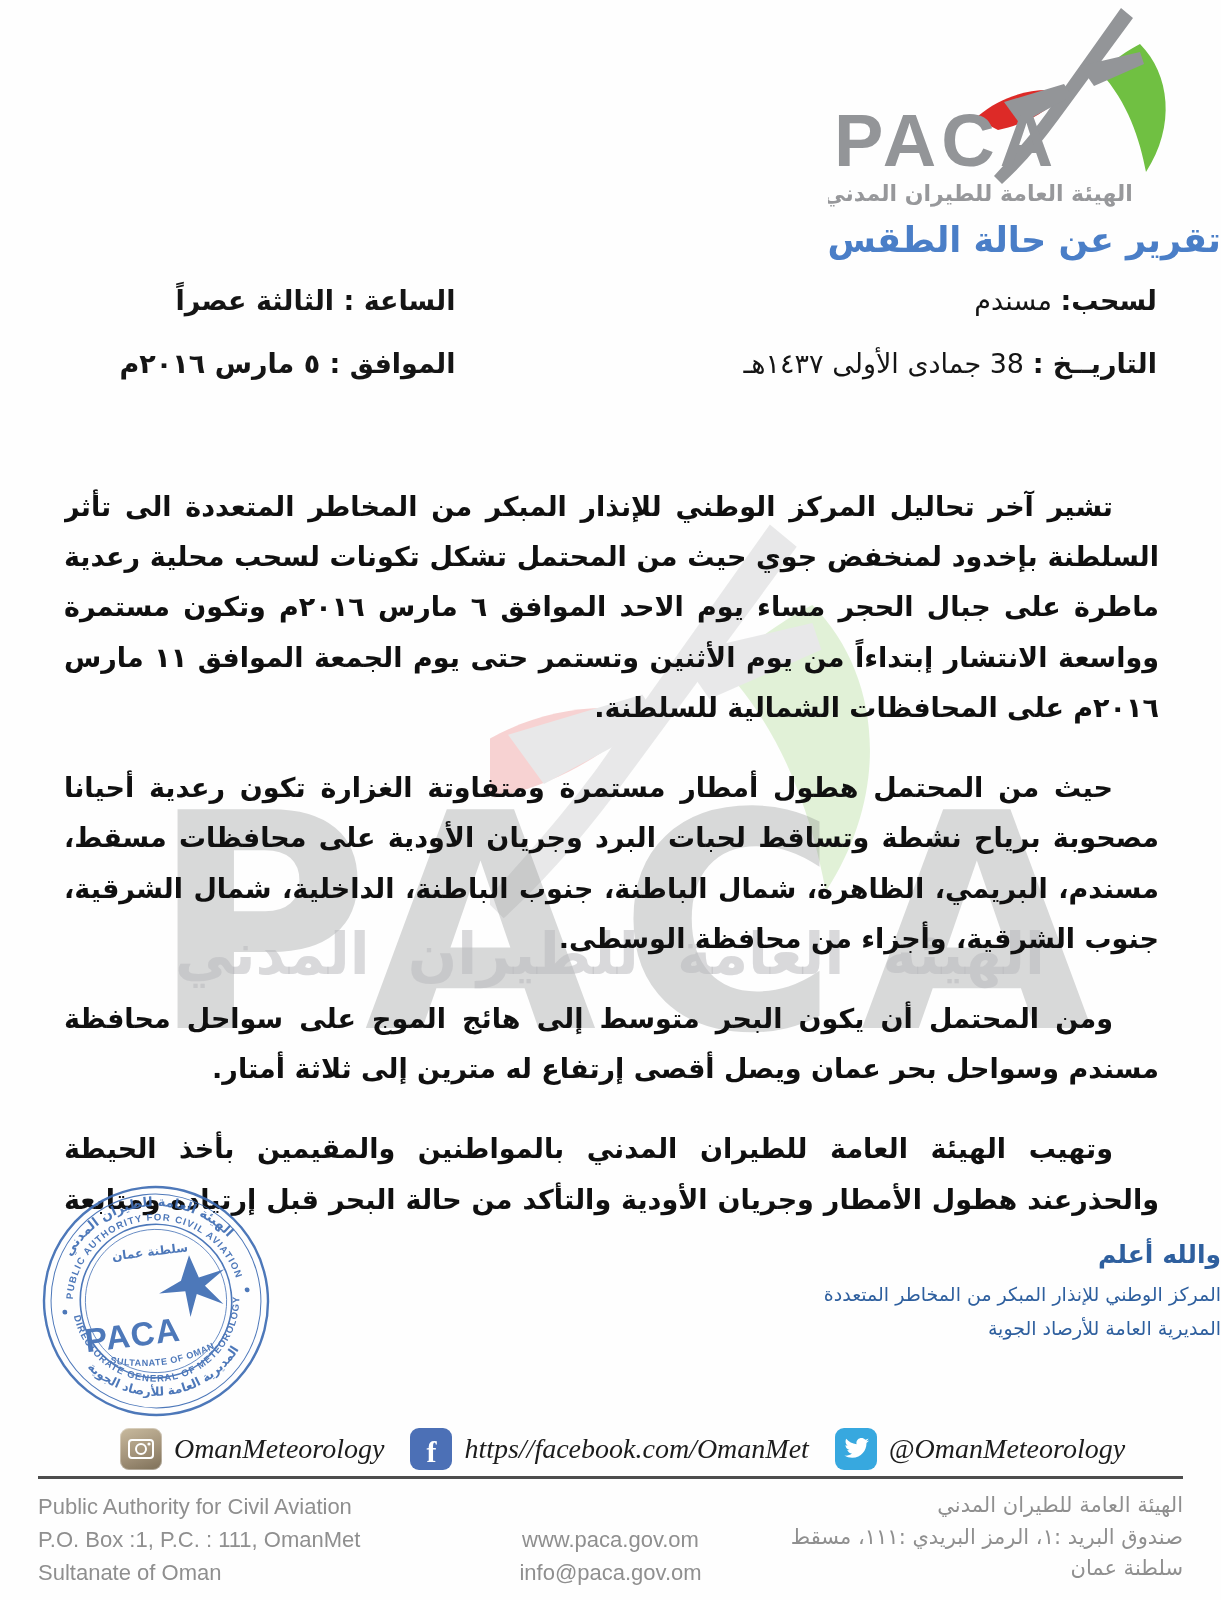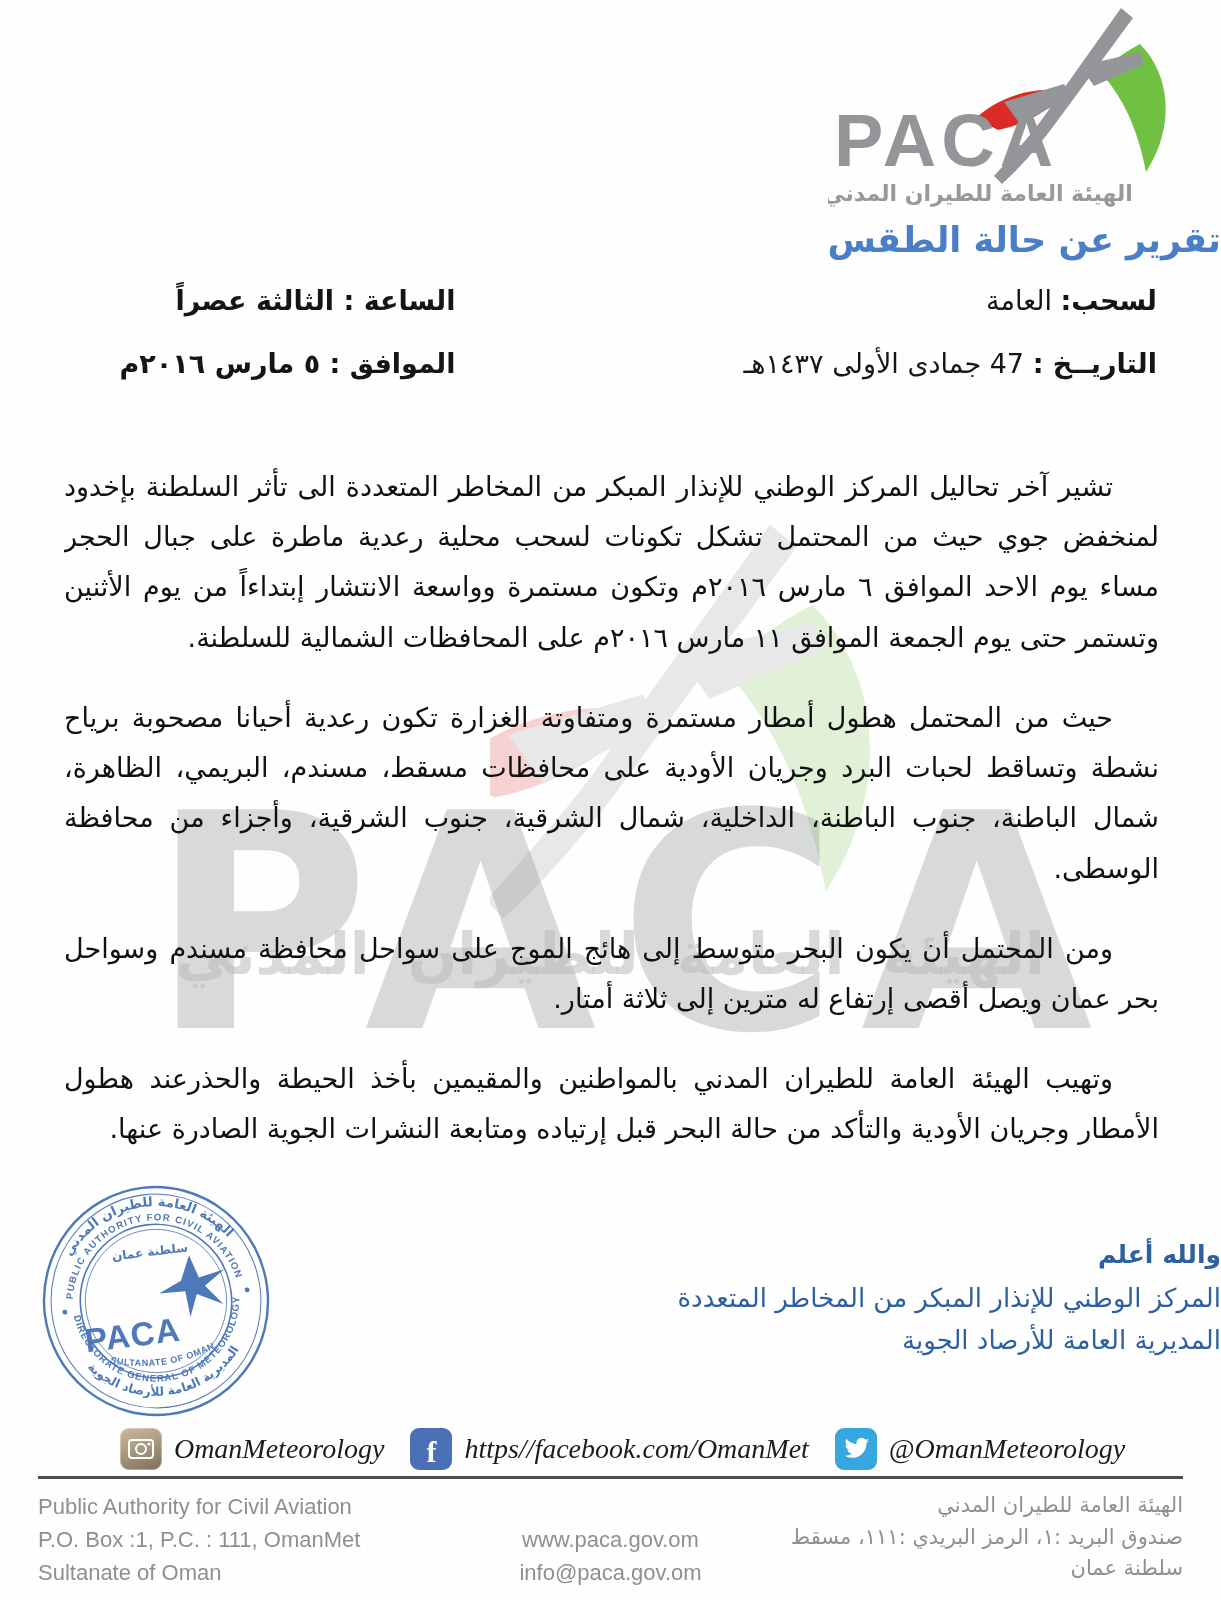--- a/index.html
+++ b/index.html
@@ -27,32 +27,32 @@
   }
   
   .meta{position:absolute;top:285px;right:64px;left:64px;direction:rtl;z-index:2;font-size:27px;}
   .meta-row{display:grid;grid-template-columns:1fr 1fr;margin-bottom:32px;}
   .meta-cell{text-align:start;}
   .meta-cell.second{padding-left:0;padding-right:155px;}
   .meta-label{font-weight:bold;}
   .meta-strong{font-weight:bold;}
   
   .body-text{
-    position:absolute;top:462px;right:62px;left:64px;height:755px;overflow:hidden;z-index:1;
-    direction:rtl;text-align:justify;font-size:27px;font-weight:400;line-height:1.86;color:#101010;
+    position:absolute;top:482px;right:62px;left:64px;height:755px;overflow:hidden;z-index:1;
+    direction:rtl;text-align:justify;font-size:27px;font-weight:700;line-height:1.86;color:#101010;
   }
   .body-text p{margin:0 0 30px 0;text-indent:46px;}
   .body-text p:last-child{margin-bottom:0;}
   
   .signature{
     position:absolute;top:1240px;left:0;width:1221px;padding-left:90px;box-sizing:border-box;
     text-align:right;direction:rtl;color:#2e5f9e;z-index:2;
   }
   .sig-l1{font-size:25px;font-weight:600;margin-bottom:14px;}
-  .sig-l2,.sig-l3{font-size:26px;margin-bottom:6px;margin-top:12px;}
+  .sig-l2,.sig-l3{font-size:19px;margin-bottom:6px;margin-top:12px;}
   .sig-l4{font-size:27px;font-weight:bold;}
   
   .stamp{position:absolute;left:40px;top:1182px;width:232px;height:238px;z-index:3;transform:rotate(-7deg);opacity:.92;}
   
   .social{
     position:absolute;top:1428px;left:12px;width:1221px;display:flex;justify-content:center;align-items:center;gap:26px;z-index:2;
     font-family:"Liberation Serif","DejaVu Serif",serif;font-style:italic;font-size:28px;color:#1c1c1c;
   }
   .social-item{display:flex;align-items:center;gap:12px;}
   .social-icon{width:42px;height:42px;border-radius:9px;display:flex;align-items:center;justify-content:center;flex:0 0 auto;}
@@ -100,31 +100,31 @@
     <text x="6" y="158" font-family="Liberation Sans, DejaVu Sans, sans-serif" font-size="74" font-weight="bold" fill="#939598" letter-spacing="5">PACA</text>
     <text x="150" y="193" text-anchor="middle" direction="rtl" font-family="DejaVu Sans, sans-serif" font-size="22" font-weight="bold" fill="#97989b">الهيئة العامة للطيران المدني</text>
   </svg>
 
   <div class="title">تقرير عن حالة الطقس</div>
 
   <div class="meta">
     <div class="meta-row">
       <div class="meta-cell">
         <span class="meta-label">لسحب:</span>
-        <span>العامة</span>
+        <span>مسندم</span>
       </div>
       <div class="meta-cell second meta-strong">
         <span>الساعة :</span>
         <span>الثالثة عصراً</span>
       </div>
     </div>
     <div class="meta-row">
       <div class="meta-cell">
         <span class="meta-label">التاريــخ :</span>
-        <span>47 جمادى الأولى ١٤٣٧هـ</span>
+        <span>38 جمادى الأولى ١٤٣٧هـ</span>
       </div>
       <div class="meta-cell second meta-strong">
         <span>الموافق :</span>
         <span>٥ مارس ٢٠١٦م</span>
       </div>
     </div>
   </div>
 
   <div class="body-text">
     <p>تشير آخر تحاليل المركز الوطني للإنذار المبكر من المخاطر المتعددة الى تأثر السلطنة بإخدود لمنخفض جوي حيث من المحتمل تشكل تكونات لسحب محلية رعدية ماطرة على جبال الحجر مساء يوم الاحد الموافق ٦ مارس ٢٠١٦م وتكون مستمرة وواسعة الانتشار إبتداءاً من يوم الأثنين وتستمر حتى يوم الجمعة الموافق ١١ مارس ٢٠١٦م على المحافظات الشمالية للسلطنة.</p>

